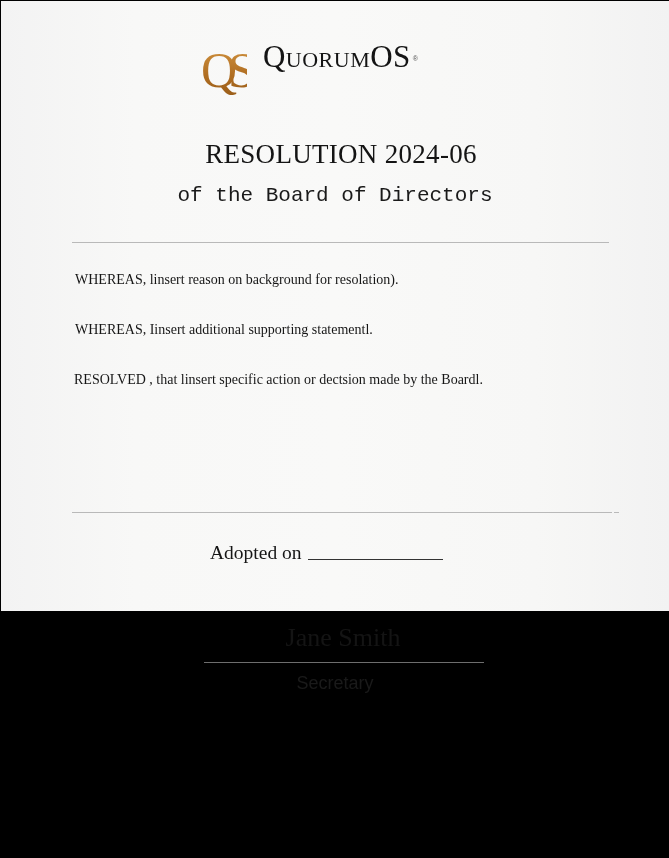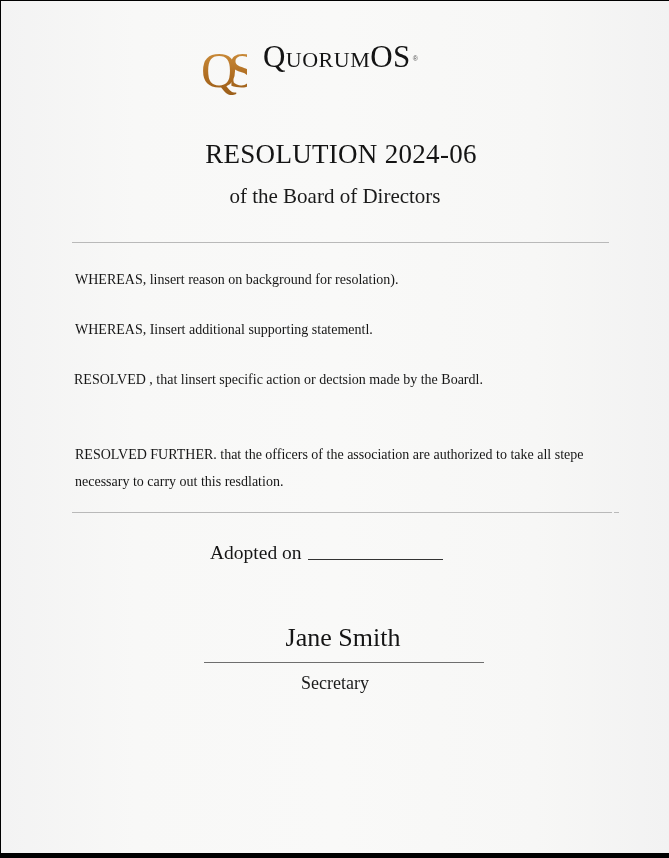--- a/index.html
+++ b/index.html
@@ -3,21 +3,21 @@
   <meta charset="utf-8">
   <style>
     html, body { margin: 0; padding: 0; }
     body {
       width: 669px; height: 858px; overflow: hidden;
       background: #000;
       font-family: "DejaVu Serif", "Liberation Serif", serif;
     }
     .page {
       position: absolute; left: 1px; top: 1px;
-      width: 668px; height: 852px;
+      width: 668px; height: 610px;
       background: linear-gradient(90deg, #f3f3f3 0%, #f8f8f7 20%, #f9f9f8 50%, #f7f7f6 80%, #f2f2f2 100%);
       color: #161616;
     }
     .logo {
       position: absolute; left: 200px; top: 40px;
       display: flex; align-items: flex-end;
     }
     .logo-mark {
       font-family: "Liberation Serif", serif;
       font-size: 50px; line-height: 50px;
@@ -46,21 +46,21 @@
       position: absolute; left: 0; right: 0; top: 138px;
       text-align: center;
       font-family: "Liberation Serif", serif;
       font-size: 27px; letter-spacing: 0.3px;
       color: #141414;
       padding-left: 12px;
     }
     .subtitle {
       position: absolute; left: 0; right: 0; top: 183px;
       text-align: center;
-      font-family: Liberation Serif, serif;
+      font-family: Liberation Mono, monospace;
       font-size: 21px; color: #1a1a1a;
     }
     .rule {
       position: absolute; height: 1px; background: #b9b9b9;
     }
     .para {
       position: absolute; left: 74px; width: 560px;
       font-family: "Liberation Serif", serif;
       font-size: 14px; line-height: 27px; color: #161616;
       margin: 0;
@@ -82,21 +82,21 @@
       font-family: "Liberation Serif", serif;
       font-size: 26px; color: #141414;
     }
     .sig-line {
       position: absolute; left: 203px; width: 280px; top: 661px;
       height: 1px; background: #6e6e6e;
     }
     .sig-title {
       position: absolute; left: 0; right: 0; top: 672px;
       text-align: center;
-      font-family: Liberation Serif, serif;
+      font-family: Liberation Sans, sans-serif;
       font-size: 18px; color: #1a1a1a;
     }
   </style>
 </head>
 <body>
 
 <div class="page">
 
   <div class="logo">
     <span class="logo-mark">QS</span>
@@ -105,21 +105,20 @@
   </div>
 
   <div class="title">RESOLUTION 2024-06</div>
   <div class="subtitle">of the Board of Directors</div>
 
   <div class="rule" style="left:71px; width:537px; top:241px;"></div>
 
   <p class="para" style="top:265px;">WHEREAS, linsert reason on background for resolation).</p>
   <p class="para" style="top:315px;">WHEREAS, Iinsert additional supporting statementl.</p>
   <p class="para" style="top:365px; width:540px; left:73px;">RESOLVED , that linsert specific action or dectsion made by the Boardl.</p>
-  <p class="para" style="top:440px; width:552px;">RESOLVED FURTHER. that the officers of the association are authorized to take all  stepe necessary to carry out this resdlation.</p>
 
   <div class="rule" style="left:71px; width:540px; top:511px;"></div>
   <div class="rule" style="left:613px; width:5px; top:511px;"></div>
 
   <div class="adopted">
     <span>Adopted on</span>
     <span class="adopted-blank"></span>
   </div>
 
   <div class="sig-name">Jane Smith</div>

